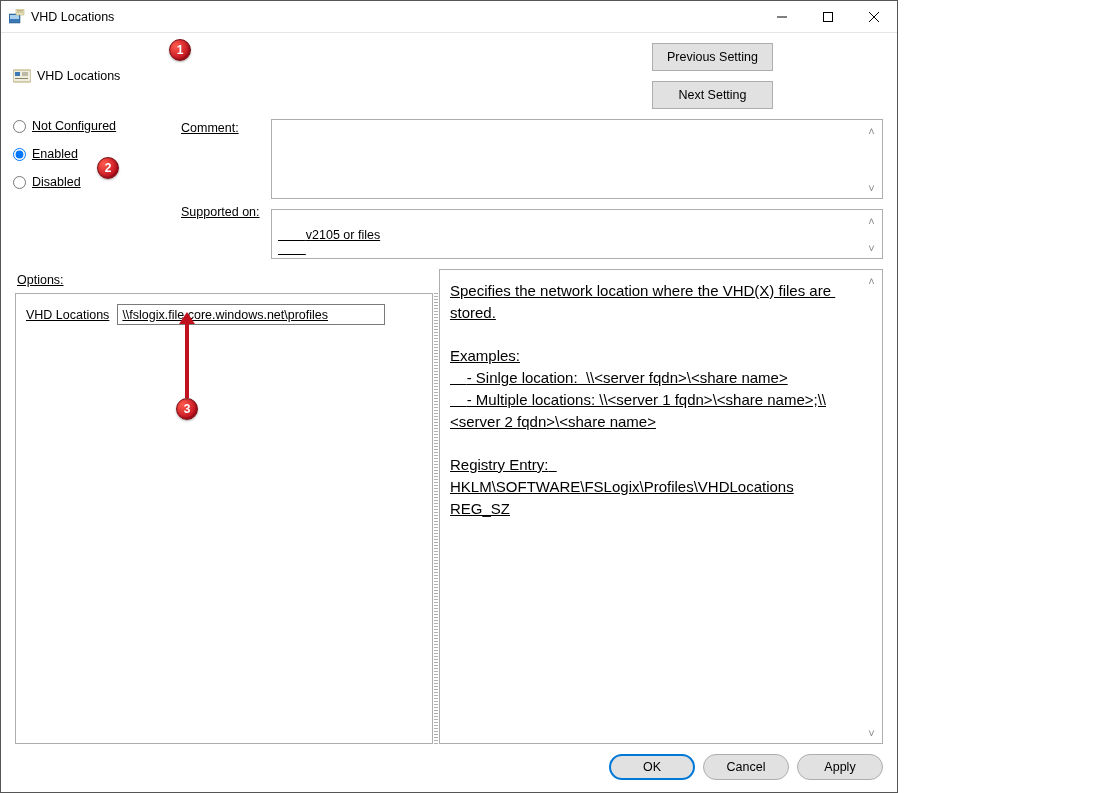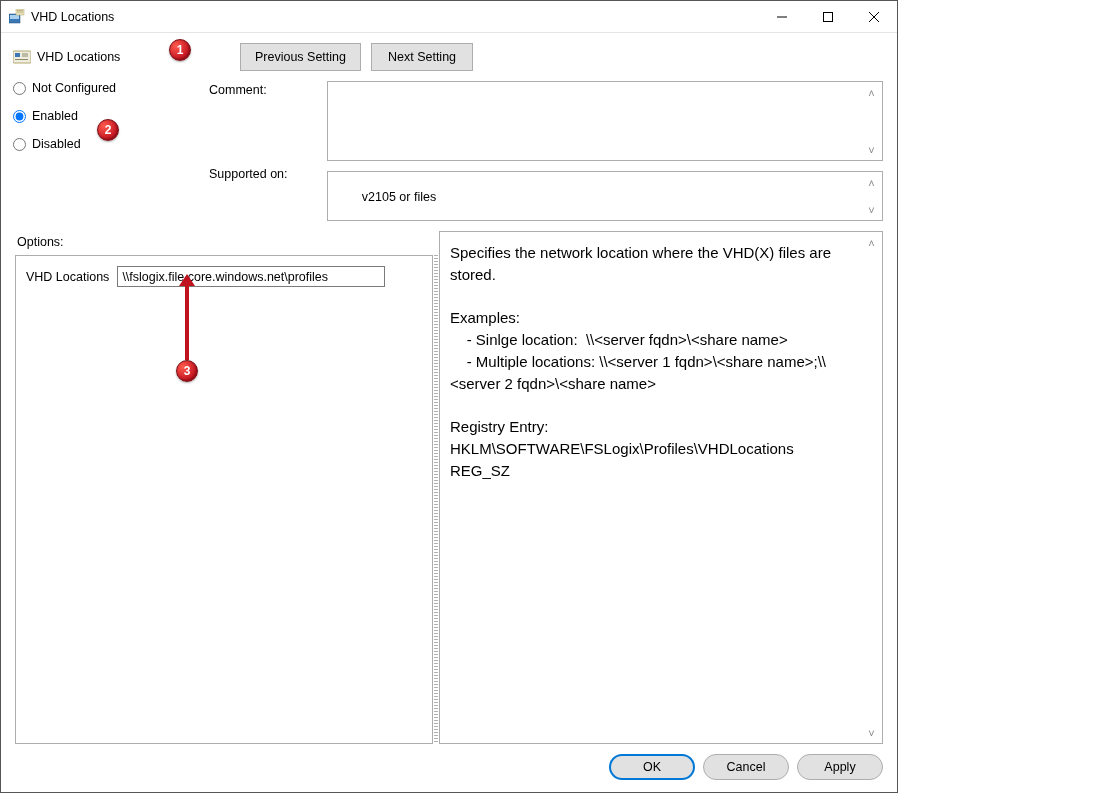--- a/index.html
+++ b/index.html
@@ -44,39 +44,40 @@
     display: flex; align-items: center;
     gap: 6px;
   }
   .header-label .hicon {
     width: 18px; height: 16px;
     display:inline-flex;
   }
   .nav-buttons {
     margin-left: auto;
     display:flex; gap:10px;
-    margin-right: 300px;
+    flex-direction: column;
   }
   .nav-buttons { margin-left: 0; }
   .header-row { justify-content: flex-start; }
   .header-spacer { flex:1; }
   .nav-buttons { position:relative; left:-110px; }
   .winbtn {
     min-width:102px; height:28px;
     border:1px solid #adadad;
     background:#e1e1e1;
     padding:0 14px;
     font-size:12.5px;
     cursor:pointer;
   }
   
   .upper {
     display:flex;
     padding: 6px 14px 10px 12px;
-    gap:36px;
+    gap:8px;
+    text-decoration:underline;
   }
   .radio-col {
     display:flex; flex-direction:column; gap:14px;
     width:160px;
   }
   .radio-row { display:flex; align-items:center; gap:6px; }
   input[type=radio] { width:13px; height:13px; margin:0; }
   .label-col {
     display:flex; flex-direction:column;
     width:82px;
@@ -104,20 +105,21 @@
     color:#888; font-size:11px;
   }
   .scroll-arrow.up { top:2px; }
   .scroll-arrow.down { bottom:2px; }
   
   .split {
     flex:1;
     display:flex;
     padding: 0 14px;
     gap:0;
+    text-decoration:underline;
   }
   .pane {
     display:flex; flex-direction:column;
     min-width:0;
   }
   .pane.left { width:418px; }
   .pane.right { flex:1; }
   .pane-title {
     padding:4px 2px 6px 2px;
     font-size:12.5px;

